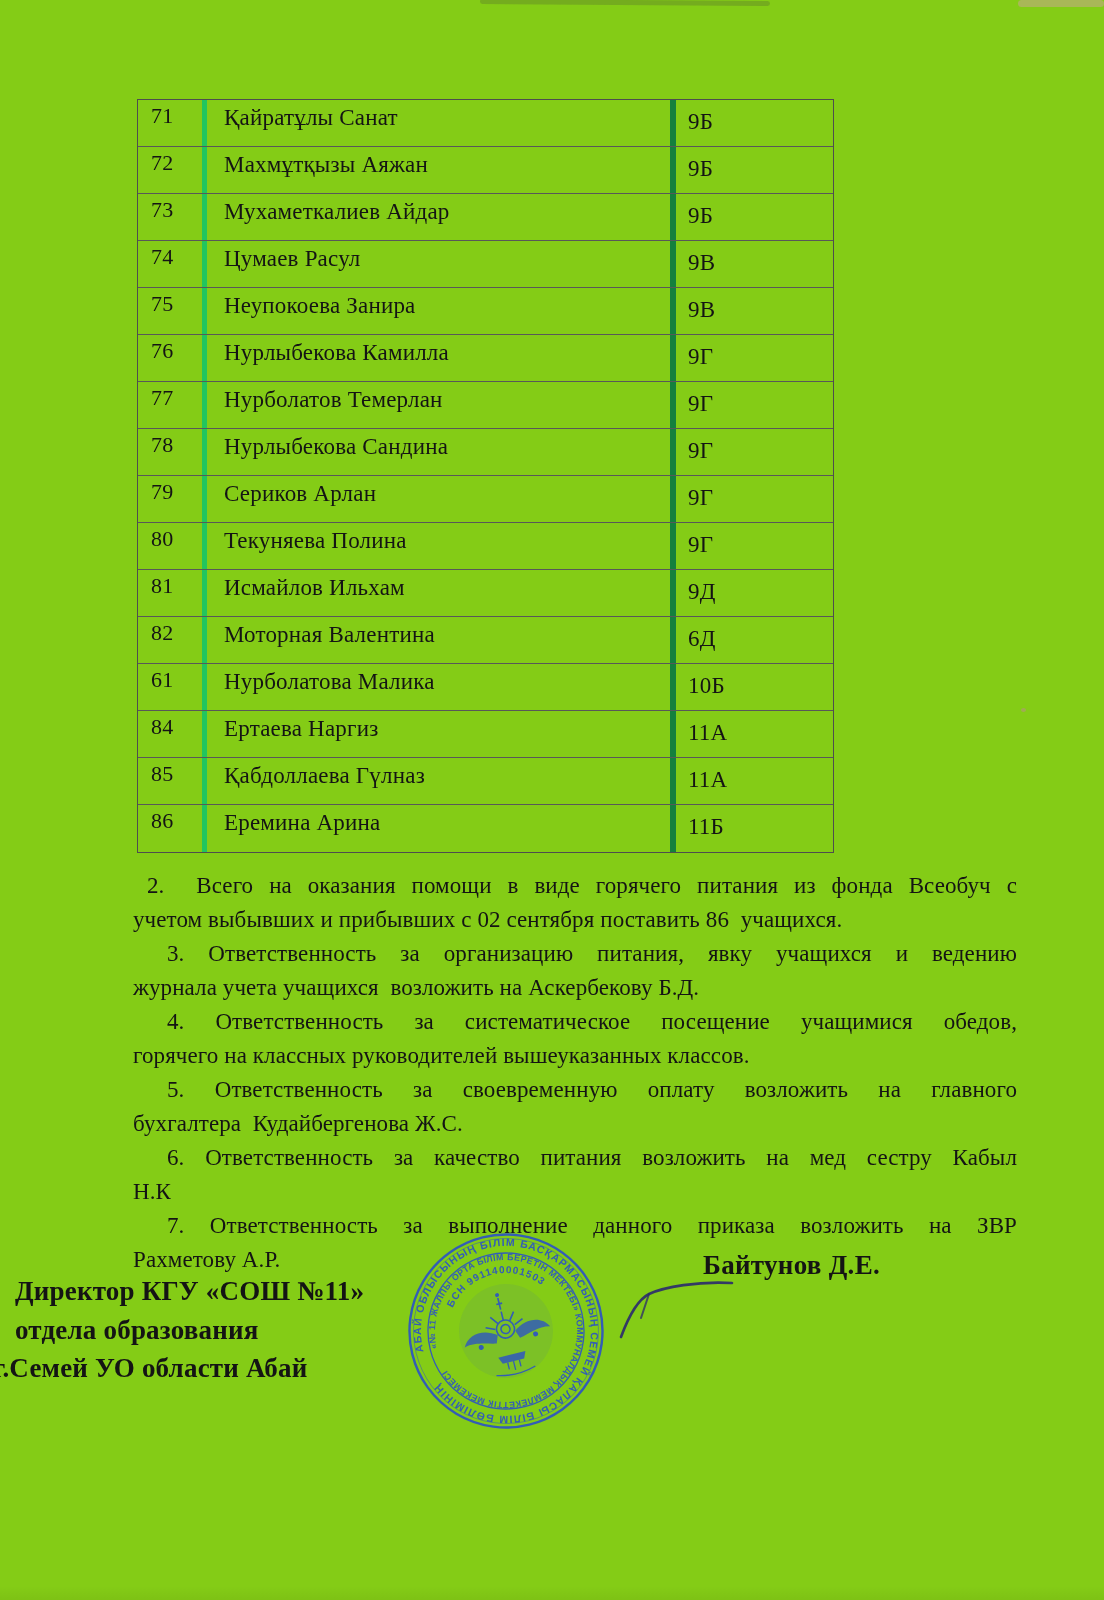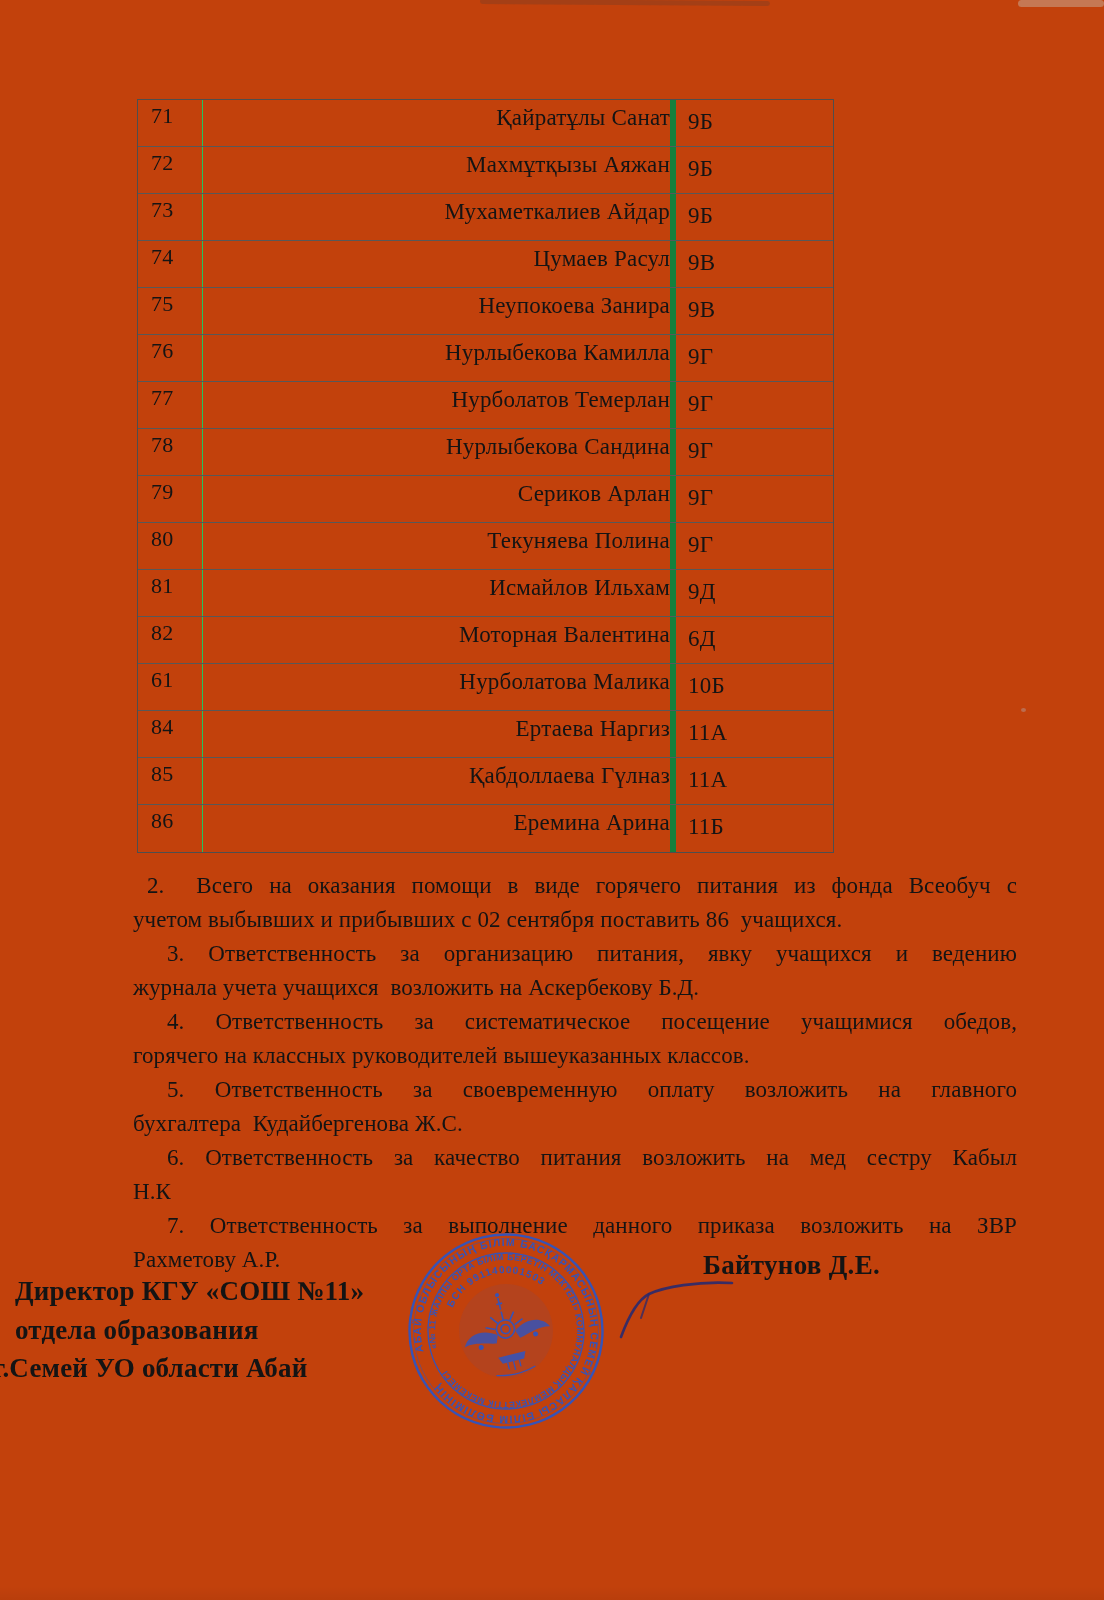--- a/index.html
+++ b/index.html
@@ -1,32 +1,32 @@
 <!DOCTYPE html>
 <html><head>
 <meta charset="utf-8">
 <style>
   html,body{margin:0;padding:0;background:#e8e8e8;}
   .page{
     position:relative; width:1104px; height:1600px; margin:0 auto;
-    background:#c2410c; overflow:hidden;
+    background:#84cc16; overflow:hidden;
     font-family:"Liberation Serif","DejaVu Serif",serif; color:#141414;
   }
 
   
   #student-table{
     position:absolute; left:137px; top:99px; width:695px;
     border:1.5px solid #4e4e4e; box-sizing:content-box; z-index:2;
   }
   .trow{display:grid; grid-template-columns:64px 468px 163px; height:47px; box-sizing:border-box;
         border-bottom:1px solid #585858;}
   .trow:last-child{border-bottom:none;}
   .cell{box-sizing:border-box; overflow:hidden; letter-spacing:.2px;}
   .c-num{padding:3px 0 0 13px; font-size:22px;}
-  .c-name{padding:5px 0 0 17px; font-size:23px; border-left:1px solid #22c55e;text-align:right;}
+  .c-name{padding:5px 0 0 17px; font-size:23px; border-left:5px solid #22c55e;}
   .c-cls{padding:9px 0 0 12px; font-size:23px; border-left:6px solid #15803d;}
 
   
   #paragraphs{
     position:absolute; left:133px; top:869px; width:884px;
     font-size:23px; line-height:34px; z-index:2; letter-spacing:.1px;
   }
   .jline{text-align:justify; text-align-last:justify;}
   .lline{text-align:left;}
   .ind-sm{text-indent:14px;}

